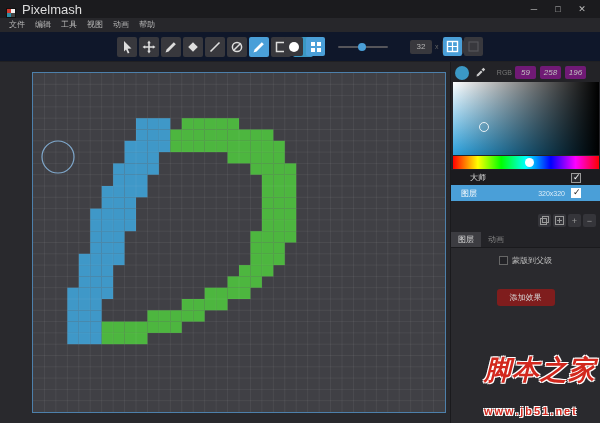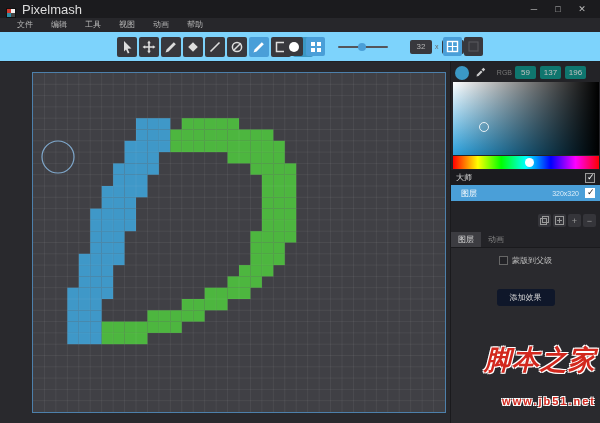--- a/index.html
+++ b/index.html
@@ -9,24 +9,24 @@
 
   
   .titlebar { height:18px; background:#1b1b1e; display:flex; align-items:center; padding:0 6px; }
   .app-icon { width:10px; height:10px; margin-right:6px; display:inline-block; }
   .title { font-size:13px; color:#dddddd; }
   .win-controls { margin-left:auto; display:flex; }
   .win-btn { width:24px; height:18px; text-align:center; line-height:18px; font-size:9px; color:#bbbbbb; }
 
   
   .menubar { height:14px; background:#27272b; display:flex; align-items:center; padding:0 4px; }
-  .menu-item { font-size:8px; color:#b8b8b8; padding:0 5px; line-height:14px;margin-left:8px; }
+  .menu-item { font-size:8px; color:#b8b8b8; padding:0 5px; line-height:14px; }
 
   
-  .toolbar { height:30px; background:#7dd3fc; position:relative; border-bottom:1px solid #202023;text-decoration:underline; }
+  .toolbar { height:30px; background:#0f172a; position:relative; border-bottom:1px solid #202023;text-decoration:underline; }
   .tool-group { position:absolute; left:117px; top:5px; display:flex; gap:2px; }
   .tool-btn { width:20px; height:20px; background:#38383d; display:flex; align-items:center; justify-content:center; border-radius:2px; }
   .tool-btn.active { background:#4a9fd8; }
   .brush-group { position:absolute; left:284px; top:5px; display:flex; align-items:center; }
   .shape-btn { width:19px; height:19px; background:#38383d; border-radius:2px; display:flex; align-items:center; justify-content:center; margin-right:3px; }
   .shape-btn.active { background:#4a9fd8; }
   .slider-track { position:relative; width:50px; height:2px; background:#55555a; border-radius:1px; margin:0 8px 0 10px; }
   .slider-dot { position:absolute; top:-3px; width:8px; height:8px; border-radius:50%; background:#4a9fd8; }
   .size-box { width:22px; height:14px; background:#38383d; border-radius:2px; color:#b5b5b5; font-size:8px; text-align:center; line-height:14px; margin-left:14px; }
   .size-box + .size-sep { margin:0 0 0 3px; }
@@ -41,51 +41,51 @@
   .workspace { width:450px; position:relative; background:#29292d; }
   .pixel-canvas-wrap { position:absolute; left:32px; top:10px; width:414px; height:341px; border:1px solid #4d80ab; background:#404045; }
   svg.pixcan { display:block; width:412px; height:339px; }
 
   
   .right-panel { width:150px; position:relative; background:#232327; border-left:1px solid #1a1a1d; }
   .color-row { position:absolute; top:2px; left:2px; right:2px; height:17px; display:flex; align-items:center; }
   .cur-color { width:14px; height:14px; border-radius:50%; margin-left:2px; }
   .dropper { margin-left:6px; }
   .rgb-label { margin-left:auto; font-size:7px; color:#777; margin-right:3px; }
-  .val-box { width:21px; height:13px; background:#0f766e; border-radius:2px; font-size:8px; color:#c0c0c0; text-align:center; line-height:13px; margin-right:4px; }
+  .val-box { width:21px; height:13px; background:#701a75; border-radius:2px; font-size:8px; color:#c0c0c0; text-align:center; line-height:13px; margin-right:4px;font-style:italic; }
   .sb-field { position:absolute; top:20px; left:2px; width:146px; height:73px;
     background-image:linear-gradient(to right, rgba(0,0,0,0), #000),
                      linear-gradient(to bottom, #ffffff, #2aa0dc); }
   .sb-ring { position:absolute; width:10px; height:10px; border:1.5px solid rgba(255,255,255,.85); border-radius:50%; transform:translate(-5px,-5px); }
   .hue-bar { position:absolute; top:94px; left:2px; width:146px; height:13px;
     background:linear-gradient(to right,#ff0000,#ffff00 17%,#00ff00 33%,#00ffff 50%,#0000ff 67%,#ff00ff 84%,#ff0000); }
   .hue-dot { position:absolute; top:2px; width:9px; height:9px; background:#fff; border-radius:50%; transform:translateX(-4px); }
-  .layer-row { position:absolute; left:0; right:0; height:15px; display:flex; align-items:center; font-size:8px; color:#dddddd; padding:0 5px; }
+  .layer-row { position:absolute; left:0; right:0; height:15px; display:flex; align-items:center; font-size:8px; color:#dddddd; padding:0 19px; }
   .layer-row.master { top:108px; background:#1b1b1f; }
   .layer-row.selected { top:123px; height:16px; background:#4a9fd8; color:#ffffff; padding-left:10px; }
   .layer-size { margin-left:auto; margin-right:6px; font-size:7px; color:#dcedf8; }
   .chk { width:10px; height:10px; border:1px solid #9a9a9a; background:#2a2a2e; margin-left:auto; position:relative; }
   .layer-row.selected .chk { margin-left:0; background:#ffffff; border-color:#ffffff; }
   .chk .tick { position:absolute; left:1px; top:-2px; font-size:9px; color:#ffffff; }
   .layer-row.selected .chk .tick { color:#222222; }
   .layer-btns { position:absolute; top:152px; right:4px; display:flex; gap:2px; }
   .lyr-btn { width:13px; height:13px; background:#35353a; border-radius:2px; color:#999; font-size:9px; line-height:12px; text-align:center; display:flex; align-items:center; justify-content:center; }
   .tabs { position:absolute; top:170px; left:0; right:0; height:16px; border-bottom:1px solid #1a1a1d; display:flex; }
   .tab { font-size:8px; color:#888; padding:0 7px; line-height:16px; }
   .tab.active { background:#3c3c41; color:#dddddd; }
   .panel-lower { position:absolute; top:186px; left:0; right:0; bottom:0; background:#2a2a2e; }
   .clip-row { position:absolute; top:7px; left:0; right:0; display:flex; justify-content:center; align-items:center; }
   .clip-box { width:9px; height:9px; border:1px solid #666; background:#222226; margin-right:4px; }
   .clip-label { font-size:8px; color:#bbbbbb; }
   .opacity-row { position:absolute; top:28px; left:4px; right:8px; display:flex; align-items:center; }
   .opacity-label { font-size:8px; color:#bbbbbb; margin-right:6px; }
   .op-track { position:relative; flex:1; height:2px; background:#55555a; }
   .op-dot { position:absolute; top:-3.5px; width:9px; height:9px; border-radius:50%; background:#2196e8; transform:translateX(-4px); }
-  .add-effect { position:absolute; top:41px; left:50%; transform:translateX(-50%); width:58px; height:17px; background:#0f172a; border-radius:3px; font-size:8px; color:#d5d5d5; text-align:center; line-height:17px; }
-  .watermark { position:absolute; right:4px; bottom:16px; text-align:right; }
+  .add-effect { position:absolute; top:41px; left:50%; transform:translateX(-50%); width:58px; height:17px; background:#7f1d1d; border-radius:3px; font-size:8px; color:#d5d5d5; text-align:center; line-height:17px; }
+  .watermark { position:absolute; right:4px; bottom:6px; text-align:left; }
   .wm-title { font-size:27px; font-weight:bold; color:#d2281e; letter-spacing:1px; font-style:italic;
     text-shadow:-1px -1px 0 #fff, 1px -1px 0 #fff, -1px 1px 0 #fff, 1px 1px 0 #fff; }
   .wm-url { margin-top:17px; font-size:11px; font-weight:bold; color:#d2281e; letter-spacing:2px;
     text-shadow:-1px -1px 0 #fff, 1px -1px 0 #fff, -1px 1px 0 #fff, 1px 1px 0 #fff; }
 </style>
 </head>
 <body>
 
 <div class="window">
 
@@ -433,21 +433,21 @@
       <div class="color-row">
         <span class="cur-color" id="cur-color" style="background: rgb(59, 152, 196);"></span>
         <span class="dropper">
           <svg width="11" height="11">
               <path d="M1.5 9.5 L2 7.5 L6 3.5 L7.5 5 L3.5 9 Z" fill="#cccccc"></path>
               <path d="M6.5 2.5 L8.5 0.8 L10.2 2.5 L8.5 4.5 Z" fill="#cccccc"></path>
             </svg>
         </span>
         <span class="rgb-label">RGB</span>
         <span class="val-box">59</span>
-        <span class="val-box">137</span>
+        <span class="val-box">258</span>
         <span class="val-box" style="margin-right:12px">196</span>
       </div>
 
       <div class="sb-field" id="sb-field" style="background-image: linear-gradient(to right, rgba(0, 0, 0, 0), rgb(0, 0, 0)), linear-gradient(rgb(255, 255, 255), rgb(42, 160, 220));">
         <span class="sb-ring" id="sb-ring" style="left: 21%; top: 62%;"></span>
       </div>
       <div class="hue-bar">
         <span class="hue-dot" id="hue-dot" style="left: 52%;"></span>
       </div>
 

